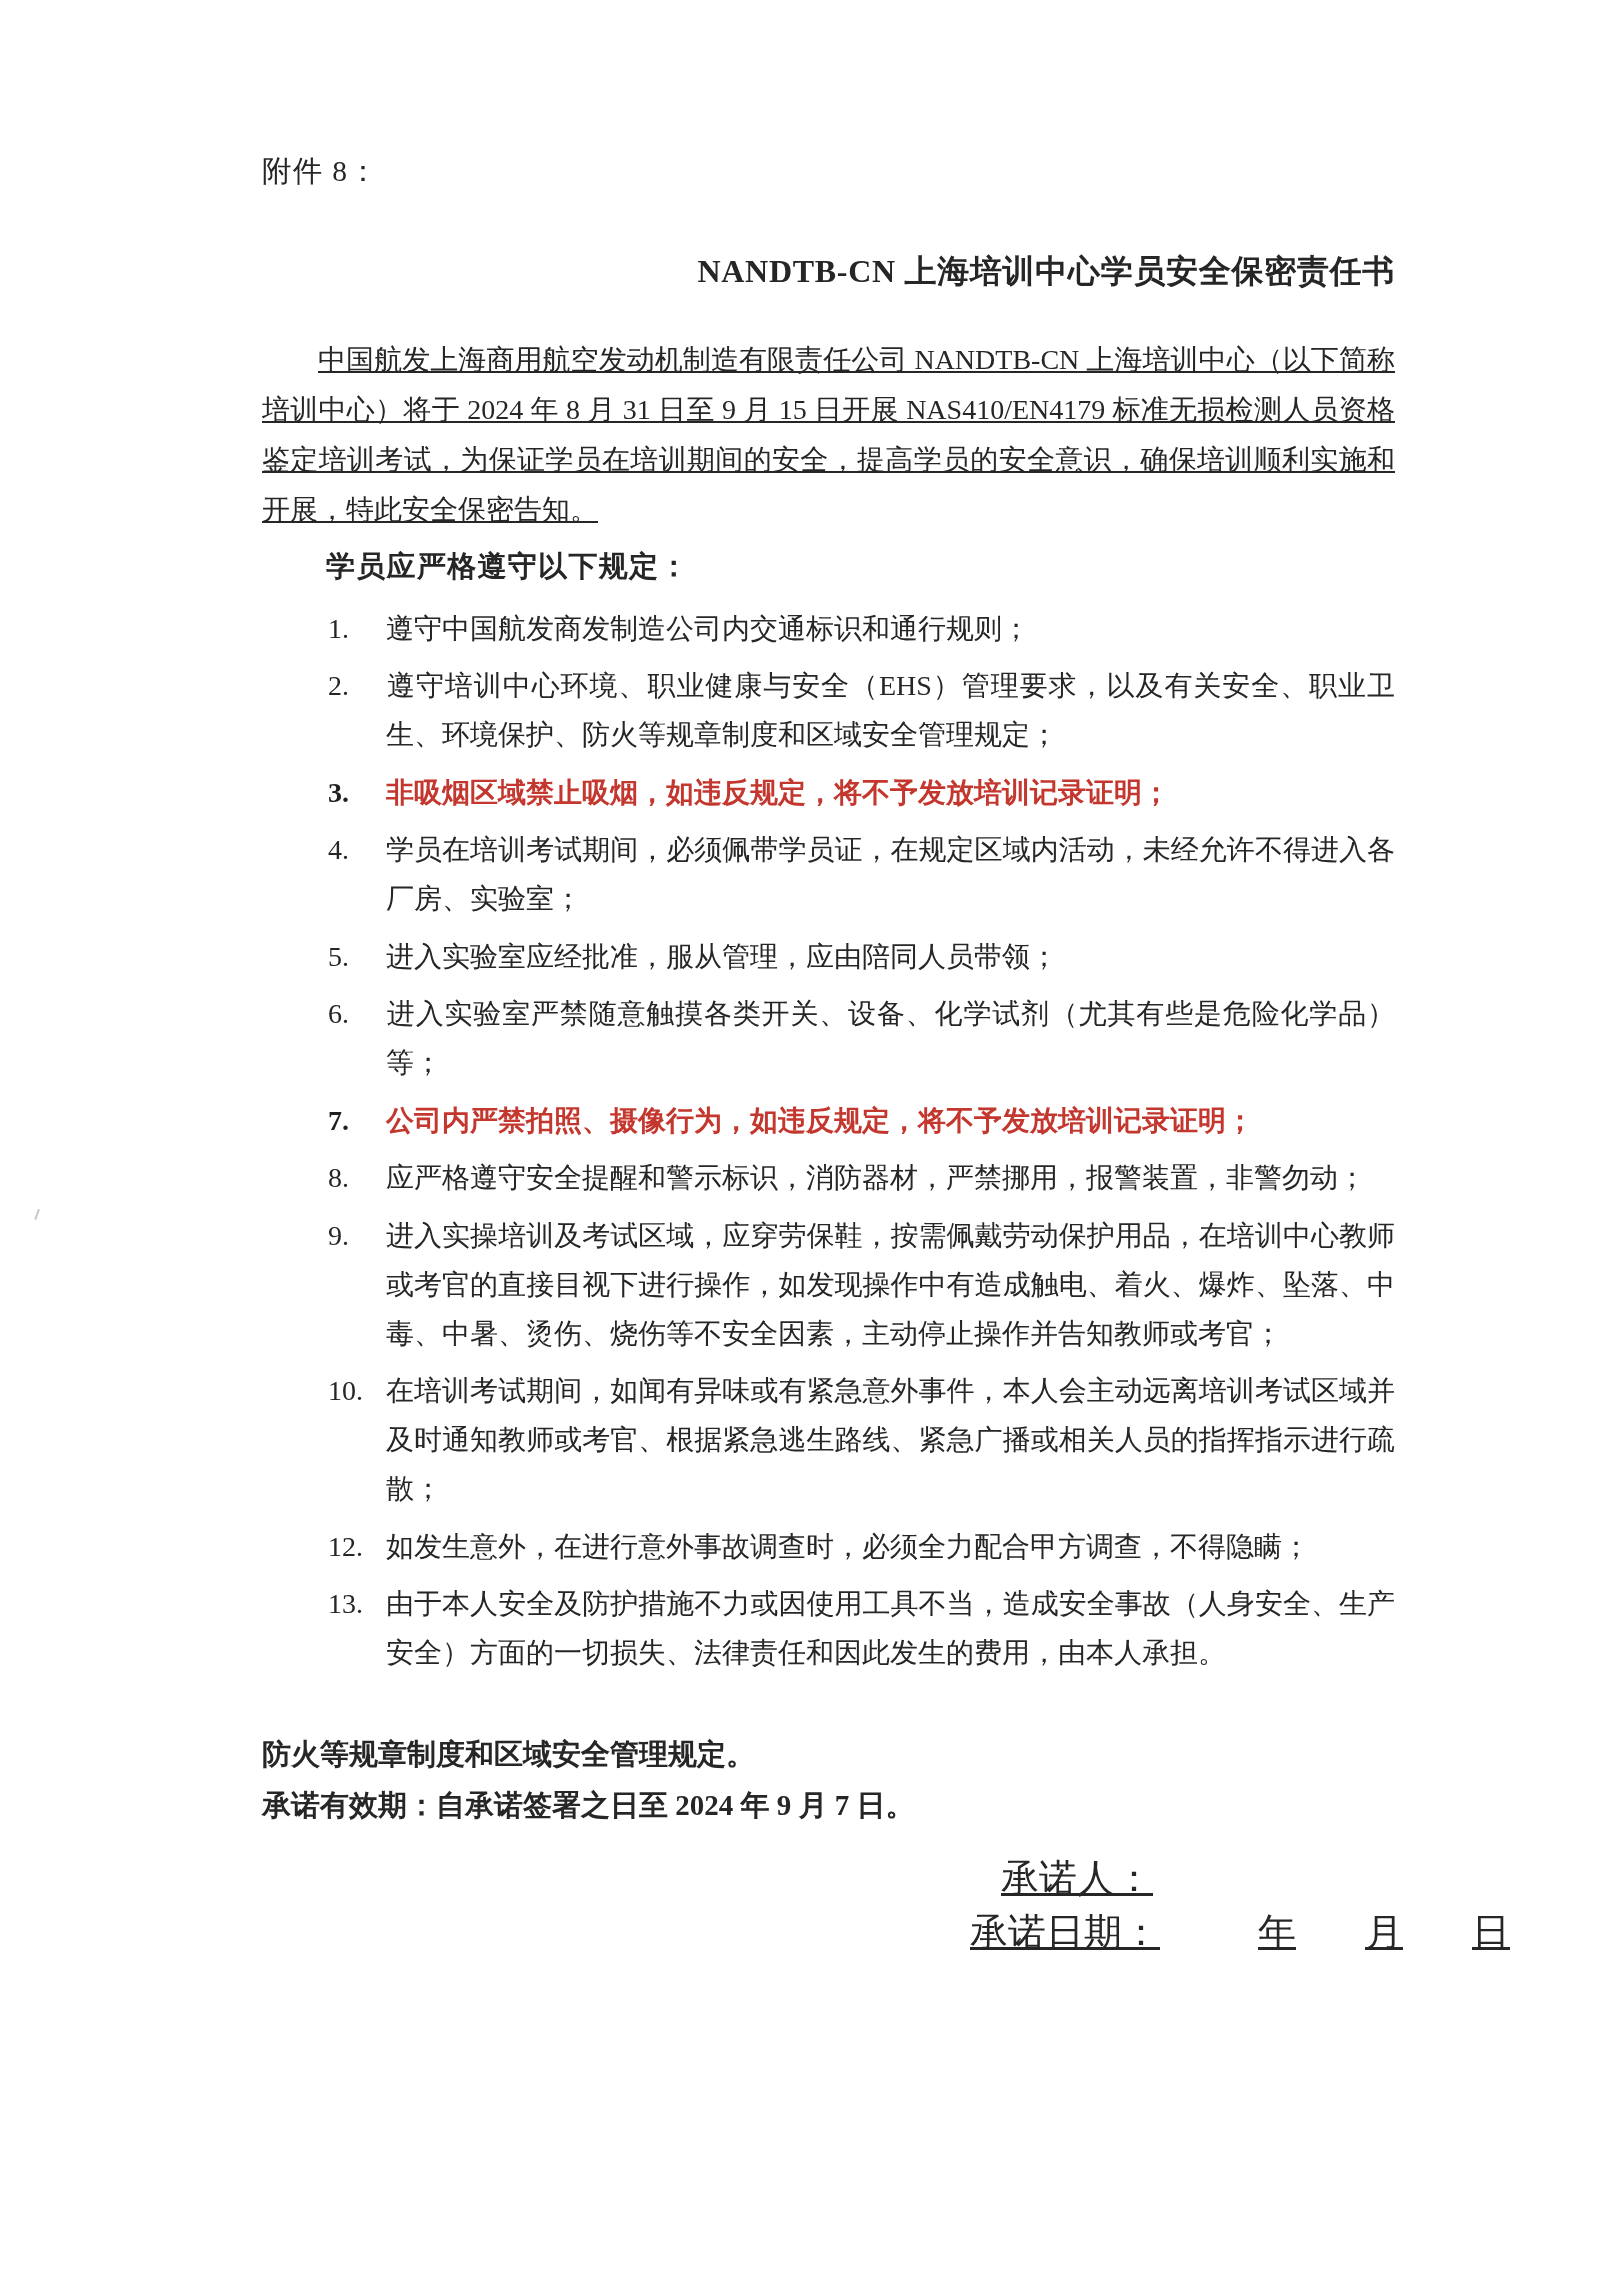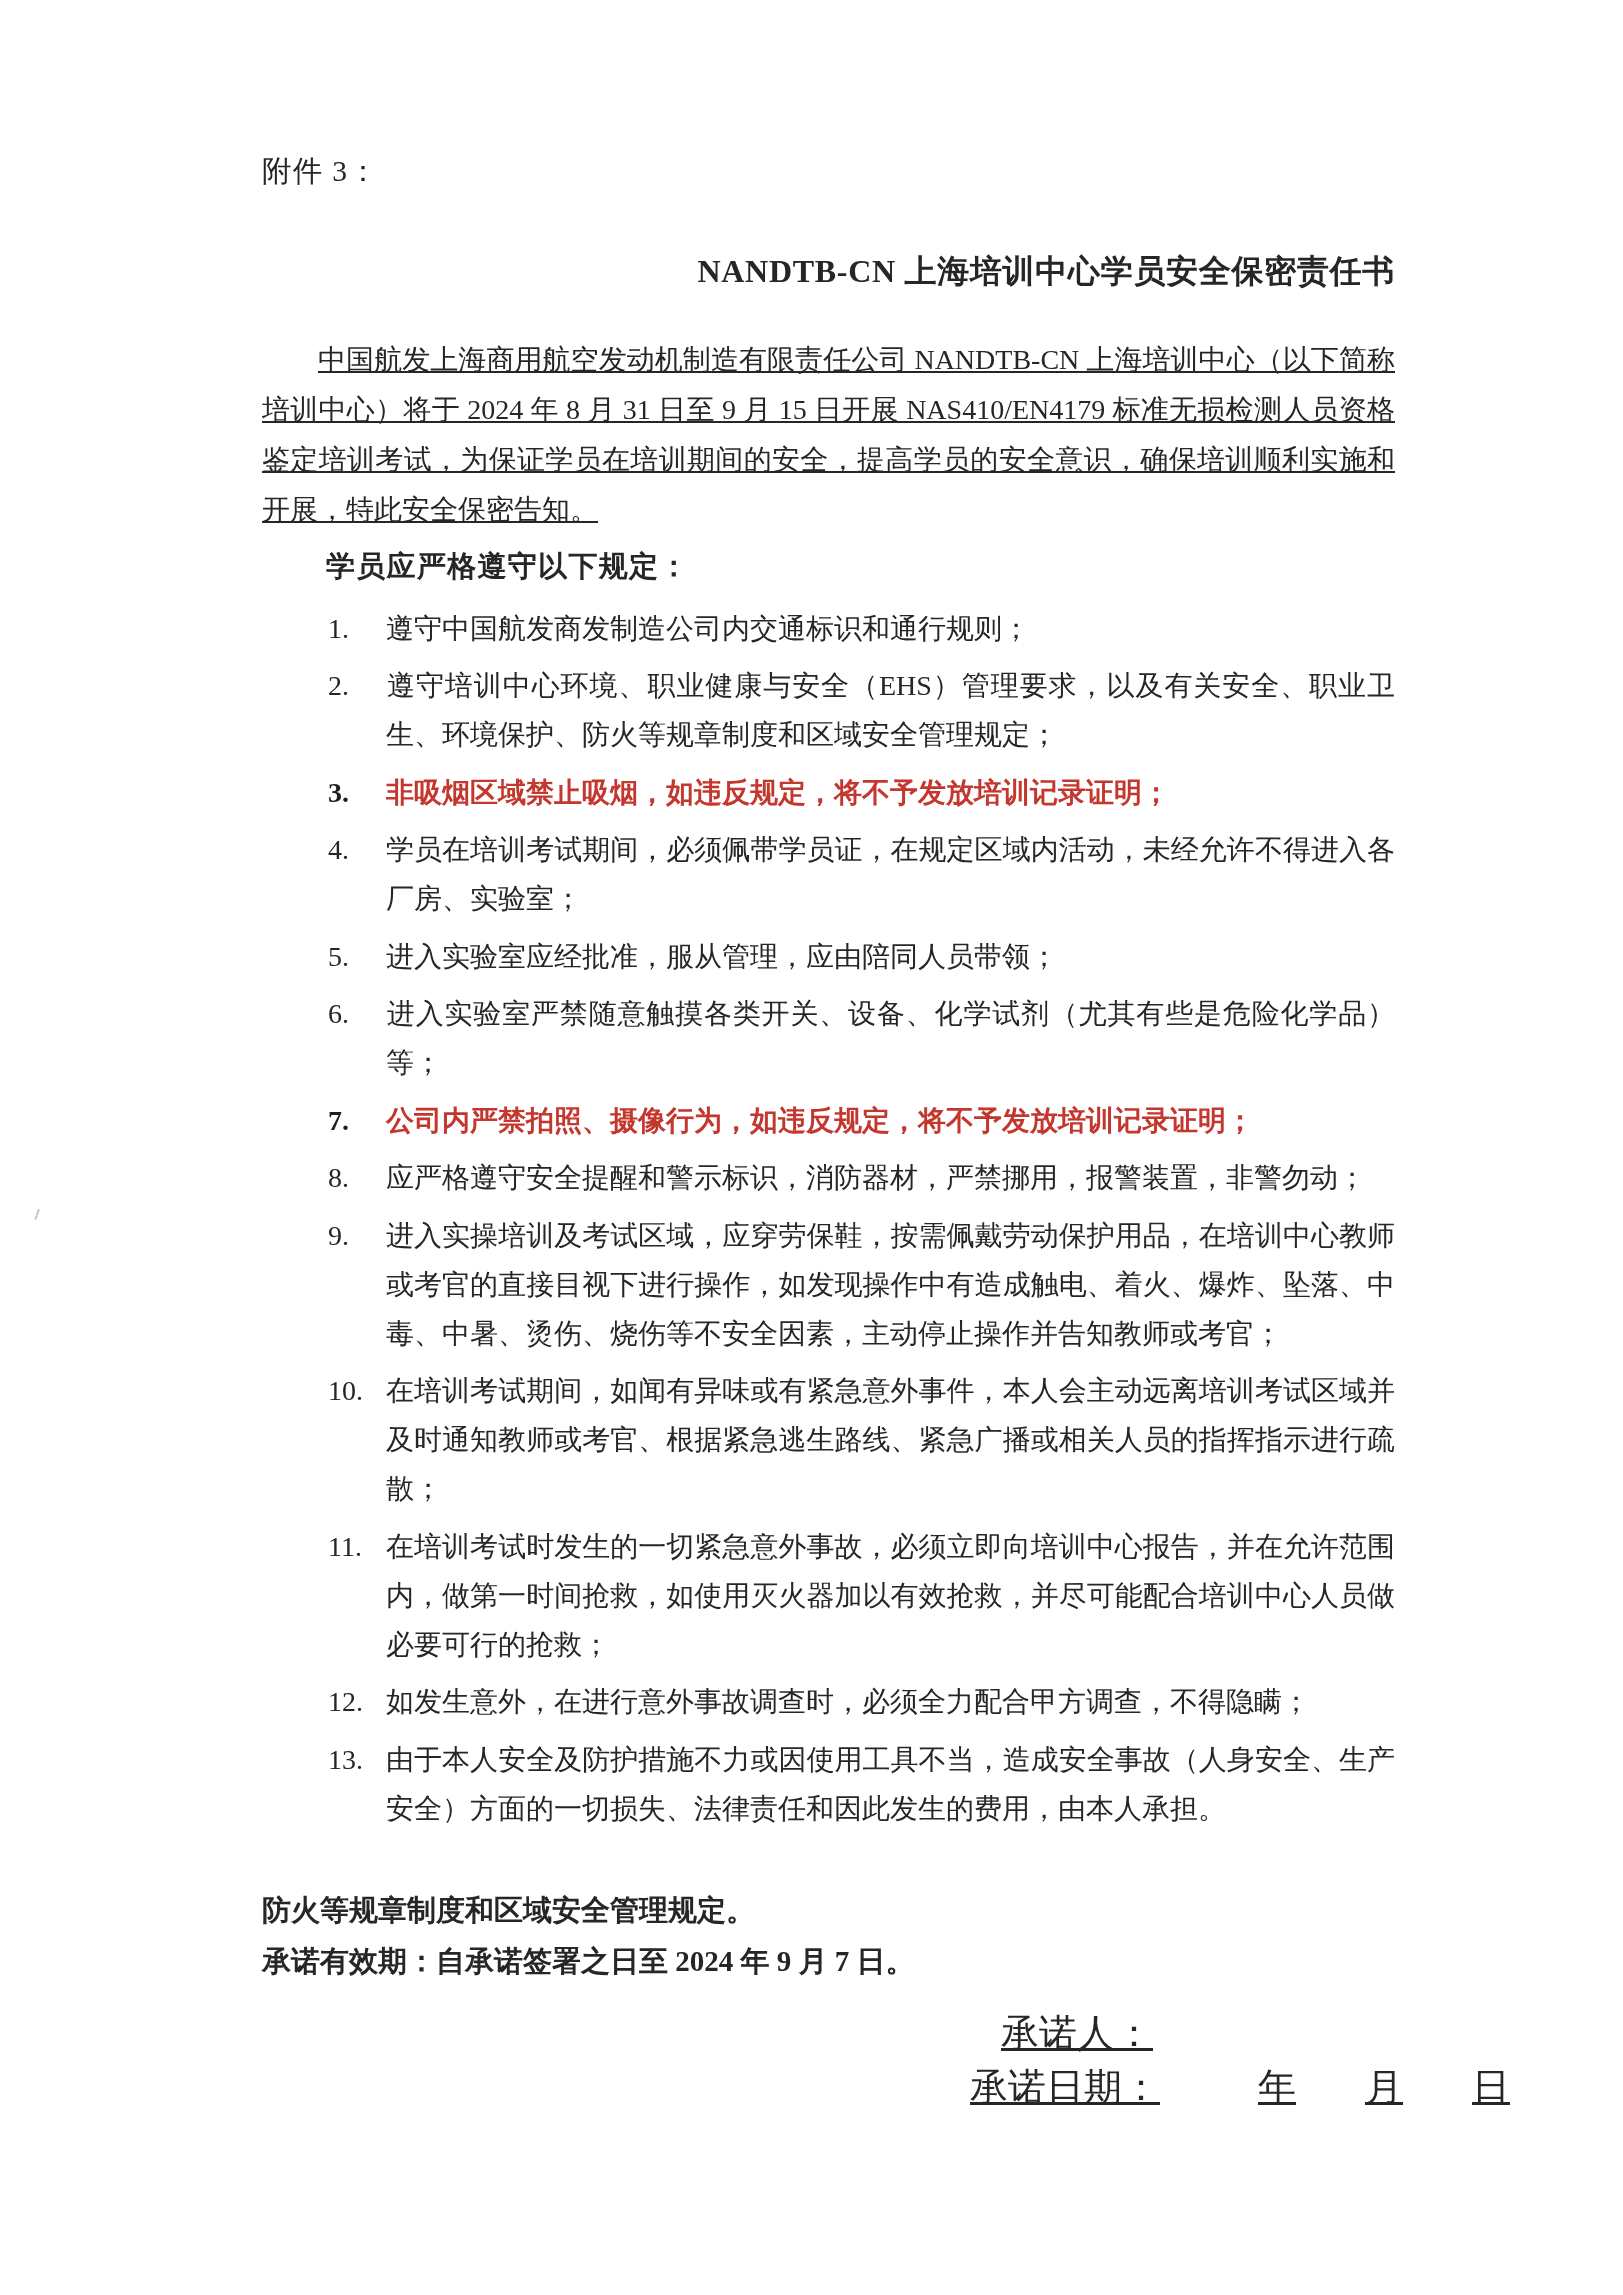--- a/index.html
+++ b/index.html
@@ -91,40 +91,39 @@
     border-left:2px solid #9a9a9a;
     transform:rotate(20deg);
     opacity:.55;
   }
 </style>
 </head>
 <body>
 
 <div class="page">
 
-  <p class="attachment">附件 3：</p>
+  <p class="attachment">附件 8：</p>
 
   <h1 class="doc-title">NANDTB-CN 上海培训中心学员安全保密责任书</h1>
 
   <p class="intro">中国航发上海商用航空发动机制造有限责任公司 NANDTB-CN 上海培训中心（以下简称培训中心）将于 2024 年 8 月 31 日至 9 月 15 日开展 NAS410/EN4179 标准无损检测人员资格鉴定培训考试，为保证学员在培训期间的安全，提高学员的安全意识，确保培训顺利实施和开展，特此安全保密告知。</p>
 
   <p class="rules-heading">学员应严格遵守以下规定：</p>
 
   <ol class="rules">
     <li><span class="num">1.</span><span>遵守中国航发商发制造公司内交通标识和通行规则；</span></li>
     <li><span class="num">2.</span><span>遵守培训中心环境、职业健康与安全（EHS）管理要求，以及有关安全、职业卫生、环境保护、防火等规章制度和区域安全管理规定；</span></li>
     <li class="red"><span class="num">3.</span><span>非吸烟区域禁止吸烟，如违反规定，将不予发放培训记录证明；</span></li>
     <li><span class="num">4.</span><span>学员在培训考试期间，必须佩带学员证，在规定区域内活动，未经允许不得进入各厂房、实验室；</span></li>
     <li><span class="num">5.</span><span>进入实验室应经批准，服从管理，应由陪同人员带领；</span></li>
     <li><span class="num">6.</span><span>进入实验室严禁随意触摸各类开关、设备、化学试剂（尤其有些是危险化学品）等；</span></li>
     <li class="red"><span class="num">7.</span><span>公司内严禁拍照、摄像行为，如违反规定，将不予发放培训记录证明；</span></li>
     <li><span class="num">8.</span><span>应严格遵守安全提醒和警示标识，消防器材，严禁挪用，报警装置，非警勿动；</span></li>
     <li><span class="num">9.</span><span>进入实操培训及考试区域，应穿劳保鞋，按需佩戴劳动保护用品，在培训中心教师或考官的直接目视下进行操作，如发现操作中有造成触电、着火、爆炸、坠落、中毒、中暑、烫伤、烧伤等不安全因素，主动停止操作并告知教师或考官；</span></li>
     <li><span class="num">10.</span><span>在培训考试期间，如闻有异味或有紧急意外事件，本人会主动远离培训考试区域并及时通知教师或考官、根据紧急逃生路线、紧急广播或相关人员的指挥指示进行疏散；</span></li>
-    <li><span class="num">11.</span><span>在培训考试时发生的一切紧急意外事故，必须立即向培训中心报告，并在允许范围内，做第一时间抢救，如使用灭火器加以有效抢救，并尽可能配合培训中心人员做必要可行的抢救；</span></li>
     <li><span class="num">12.</span><span>如发生意外，在进行意外事故调查时，必须全力配合甲方调查，不得隐瞒；</span></li>
     <li><span class="num">13.</span><span>由于本人安全及防护措施不力或因使用工具不当，造成安全事故（人身安全、生产安全）方面的一切损失、法律责任和因此发生的费用，由本人承担。</span></li>
   </ol>
 
   <div class="closing">
     <p>防火等规章制度和区域安全管理规定。</p>
     <p>承诺有效期：自承诺签署之日至 2024 年 9 月 7 日。</p>
   </div>
 
   <div class="signature">

